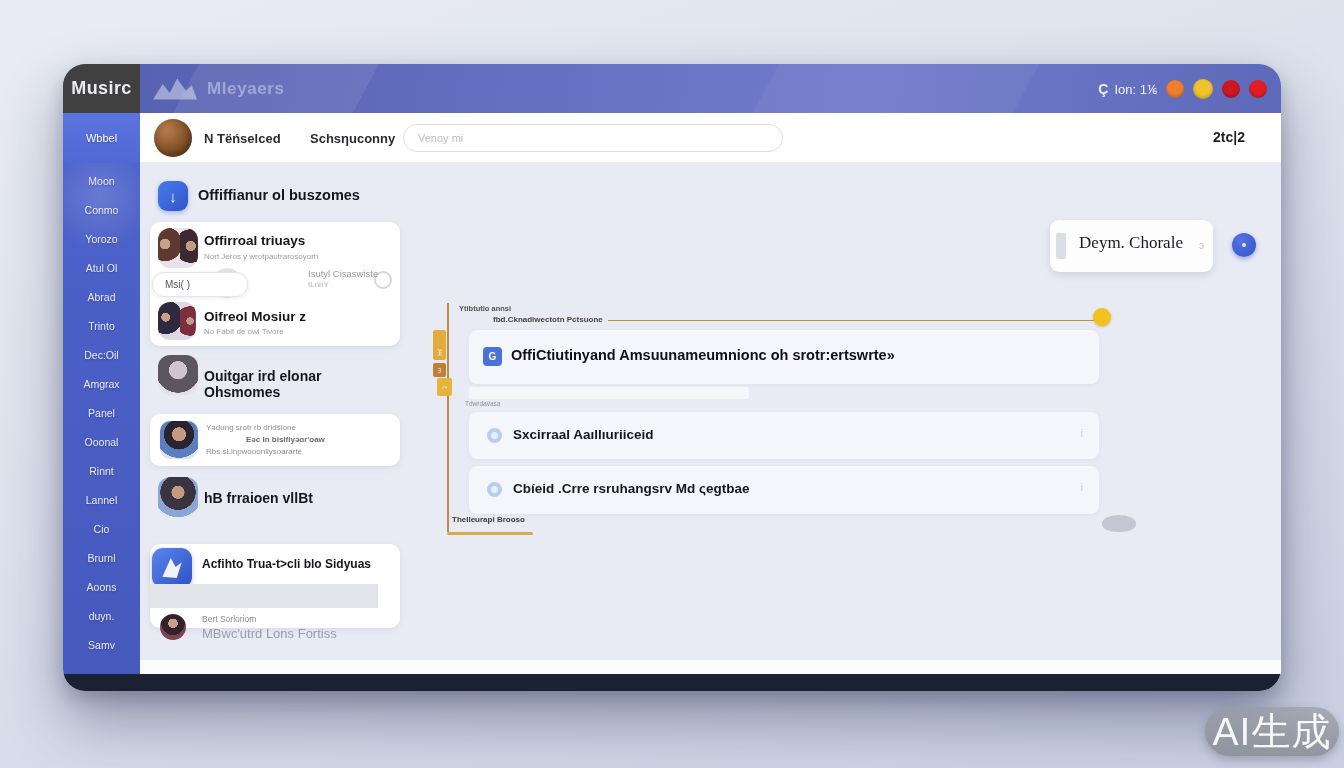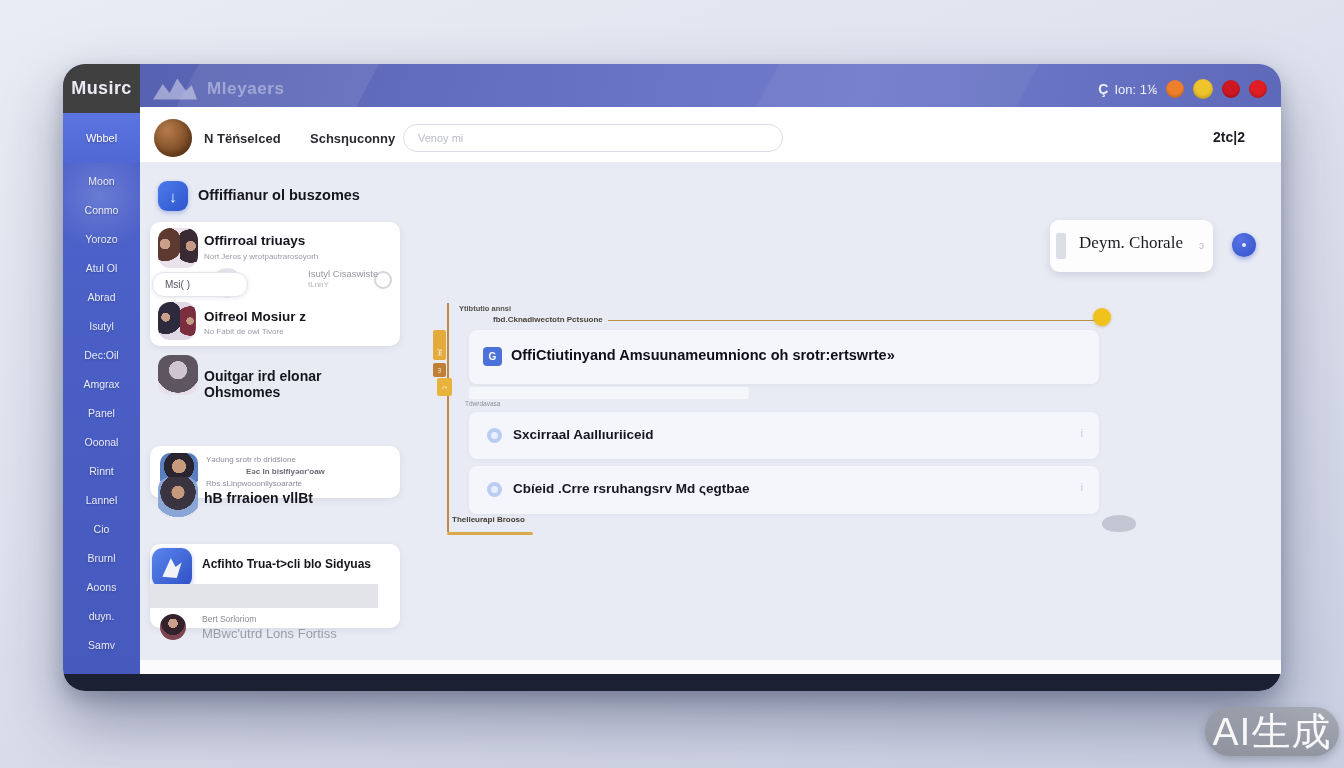--- a/index.html
+++ b/index.html
@@ -5,21 +5,21 @@
   * { margin:0; padding:0; box-sizing:border-box; }
   html,body { width:1344px; height:768px; overflow:hidden; }
   body { font-family:"Liberation Sans", sans-serif; position:relative;
          background:linear-gradient(160deg,#e9ecf4 0%,#dde1ed 45%,#c9cfe1 100%); }
 
   .window { position:absolute; left:63px; top:64px; width:1218px; height:627px;
             border-radius:22px; background:#ffffff; overflow:hidden;
             box-shadow:0 30px 60px rgba(25,35,70,.38), 0 8px 18px rgba(25,35,70,.22); }
 
   
-  .titlebar { position:absolute; left:0; top:0; width:1218px; height:43px;
+  .titlebar { position:absolute; left:0; top:0; width:1218px; height:49px;
               background:linear-gradient(100deg,#545fae 0%,#6570c2 38%,#707bcb 66%,#5e69ba 100%); }
   .tb-streak { position:absolute; background:rgba(255,255,255,.08); transform:skewX(-28deg); }
   .tb-streak.s1 { left:120px; top:-10px; width:180px; height:80px; }
   .tb-streak.s2 { left:700px; top:-10px; width:260px; height:80px; background:rgba(255,255,255,.05); }
   .logo-block { position:absolute; left:0; top:0; width:77px; height:49px; background:#404040;
                 border-top-left-radius:22px; display:flex; align-items:center; justify-content:center;
                 color:#e9eaf3; font-size:18px; font-weight:bold; letter-spacing:.4px; }
   .brand { position:absolute; left:90px; top:0; height:49px; display:flex; align-items:center; gap:10px; }
   .brand-icon { width:44px; height:22px; background:rgba(255,255,255,.42);
                 clip-path:polygon(0% 100%,22% 30%,38% 70%,55% 5%,75% 60%,88% 35%,100% 100%); }
@@ -99,21 +99,21 @@
   .c1-av2 { left:8px; top:80px; width:38px; height:38px; }
   .c1-title2 { position:absolute; left:54px; top:87px; font-size:13.5px; font-weight:bold; color:#15151d; }
   .c1-sub2 { position:absolute; left:54px; top:105px; font-size:8px; color:#9a9aa6; }
 
   .row-plain { position:absolute; left:10px; width:250px; height:46px; cursor:pointer; }
   .row-a { top:192px; }
   .row-b { top:314px; }
   .row-plain .sq-avatar { left:8px; top:0; }
   .row-plain .row-title { position:absolute; left:54px; top:13px; font-size:14px; font-weight:bold; color:#15151d; }
 
-  .card2 { left:10px; top:251px; width:250px; height:52px;margin-top:32px; }
+  .card2 { left:10px; top:251px; width:250px; height:52px; }
   .c2-av { left:10px; top:7px; width:38px; height:38px; border-radius:10px; }
   .c2-lines { position:absolute; left:56px; top:8px; font-size:8px; line-height:12px; color:#8c8c99; }
   .c2-lines .l2 { color:#696975; font-weight:bold;padding-left:40px; }
 
   .card3 { left:10px; top:381px; width:250px; height:84px; }
   .c3-icon { position:absolute; left:2px; top:4px; width:40px; height:40px; border-radius:11px;
              background:linear-gradient(135deg,#5b86ee,#2d4fc4); box-shadow:0 2px 5px rgba(47,85,204,.35); }
   .c3-icon span { position:absolute; left:8px; top:9px; width:24px; height:22px; background:#f2f3f8;
                   clip-path:polygon(10% 90%,45% 5%,65% 45%,90% 25%,70% 95%); }
   .c3-title { position:absolute; left:52px; top:13px; font-size:12px; font-weight:bold; color:#15151d; width:192px; }
@@ -204,21 +204,21 @@
 
   <div class="sidebar">
     <div class="sidebar-glow"></div>
     <div class="sidebar-active">Wbbel</div>
     <div class="sidebar-list">
       <div class="sidebar-item">Moon</div>
       <div class="sidebar-item">Conmo</div>
       <div class="sidebar-item">Yorozo</div>
       <div class="sidebar-item">Atul Ol</div>
       <div class="sidebar-item">Abrad</div>
-      <div class="sidebar-item">Isutyl</div>
+      <div class="sidebar-item">Trinto</div>
       <div class="sidebar-item">Dec:Oil</div>
       <div class="sidebar-item">Amgrax</div>
       <div class="sidebar-item">Panel</div>
       <div class="sidebar-item">Ooonal</div>
       <div class="sidebar-item">Rinnt</div>
       <div class="sidebar-item">Lannel</div>
       <div class="sidebar-item">Cio</div>
       <div class="sidebar-item">Brurnl</div>
       <div class="sidebar-item">Aoons</div>
       <div class="sidebar-item">duyn.</div>

